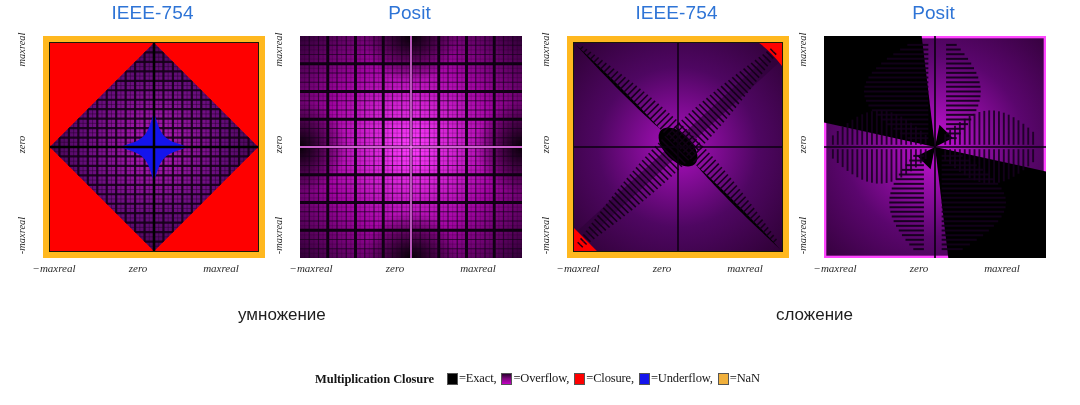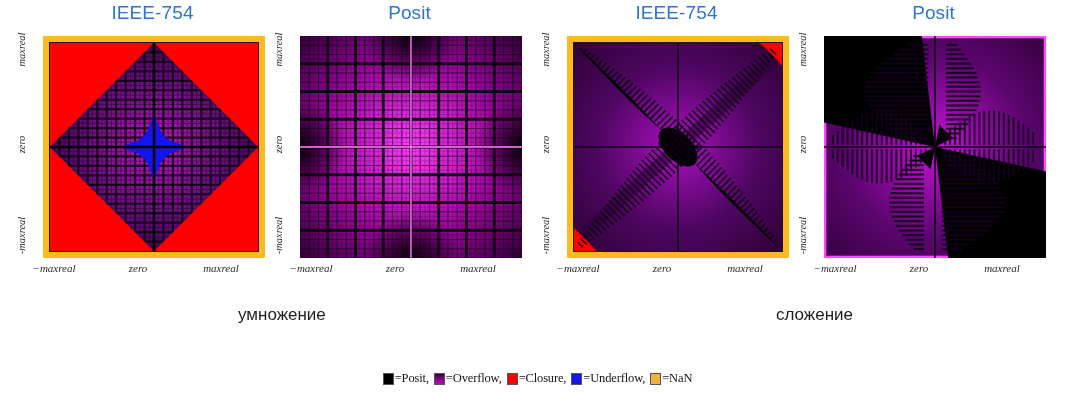--- a/index.html
+++ b/index.html
@@ -910,23 +910,24 @@
       <div class="xtick" style="left: 23px; top: 262px; width: 62px;">−maxreal</div>
       <div class="xtick" style="left: 107px; top: 262px; width: 62px;">zero</div>
       <div class="xtick" style="left: 190px; top: 262px; width: 62px;">maxreal</div>
     </div>
   </div>
 
 <div class="op-caption" id="op-mul">умножение</div>
 <div class="op-caption" id="op-add">сложение</div>
 
 <div class="legend">
+  <span class="legend-title">Multiplication Closure</span>
   <span id="legend-items"><span class="legend-item">
         <span class="swatch" style="background: rgb(0, 0, 0);"></span>
-        <span class="legend-text">=Posit,</span>
+        <span class="legend-text">=Exact,</span>
       </span><span class="legend-item">
         <span class="swatch" style="background: linear-gradient(rgb(42, 0, 48) 0%, rgb(122, 8, 122) 45%, rgb(196, 0, 196) 100%);"></span>
         <span class="legend-text">=Overflow,</span>
       </span><span class="legend-item">
         <span class="swatch" style="background: rgb(254, 0, 0);"></span>
         <span class="legend-text">=Closure,</span>
       </span><span class="legend-item">
         <span class="swatch" style="background: rgb(20, 20, 236);"></span>
         <span class="legend-text">=Underflow,</span>
       </span><span class="legend-item">

